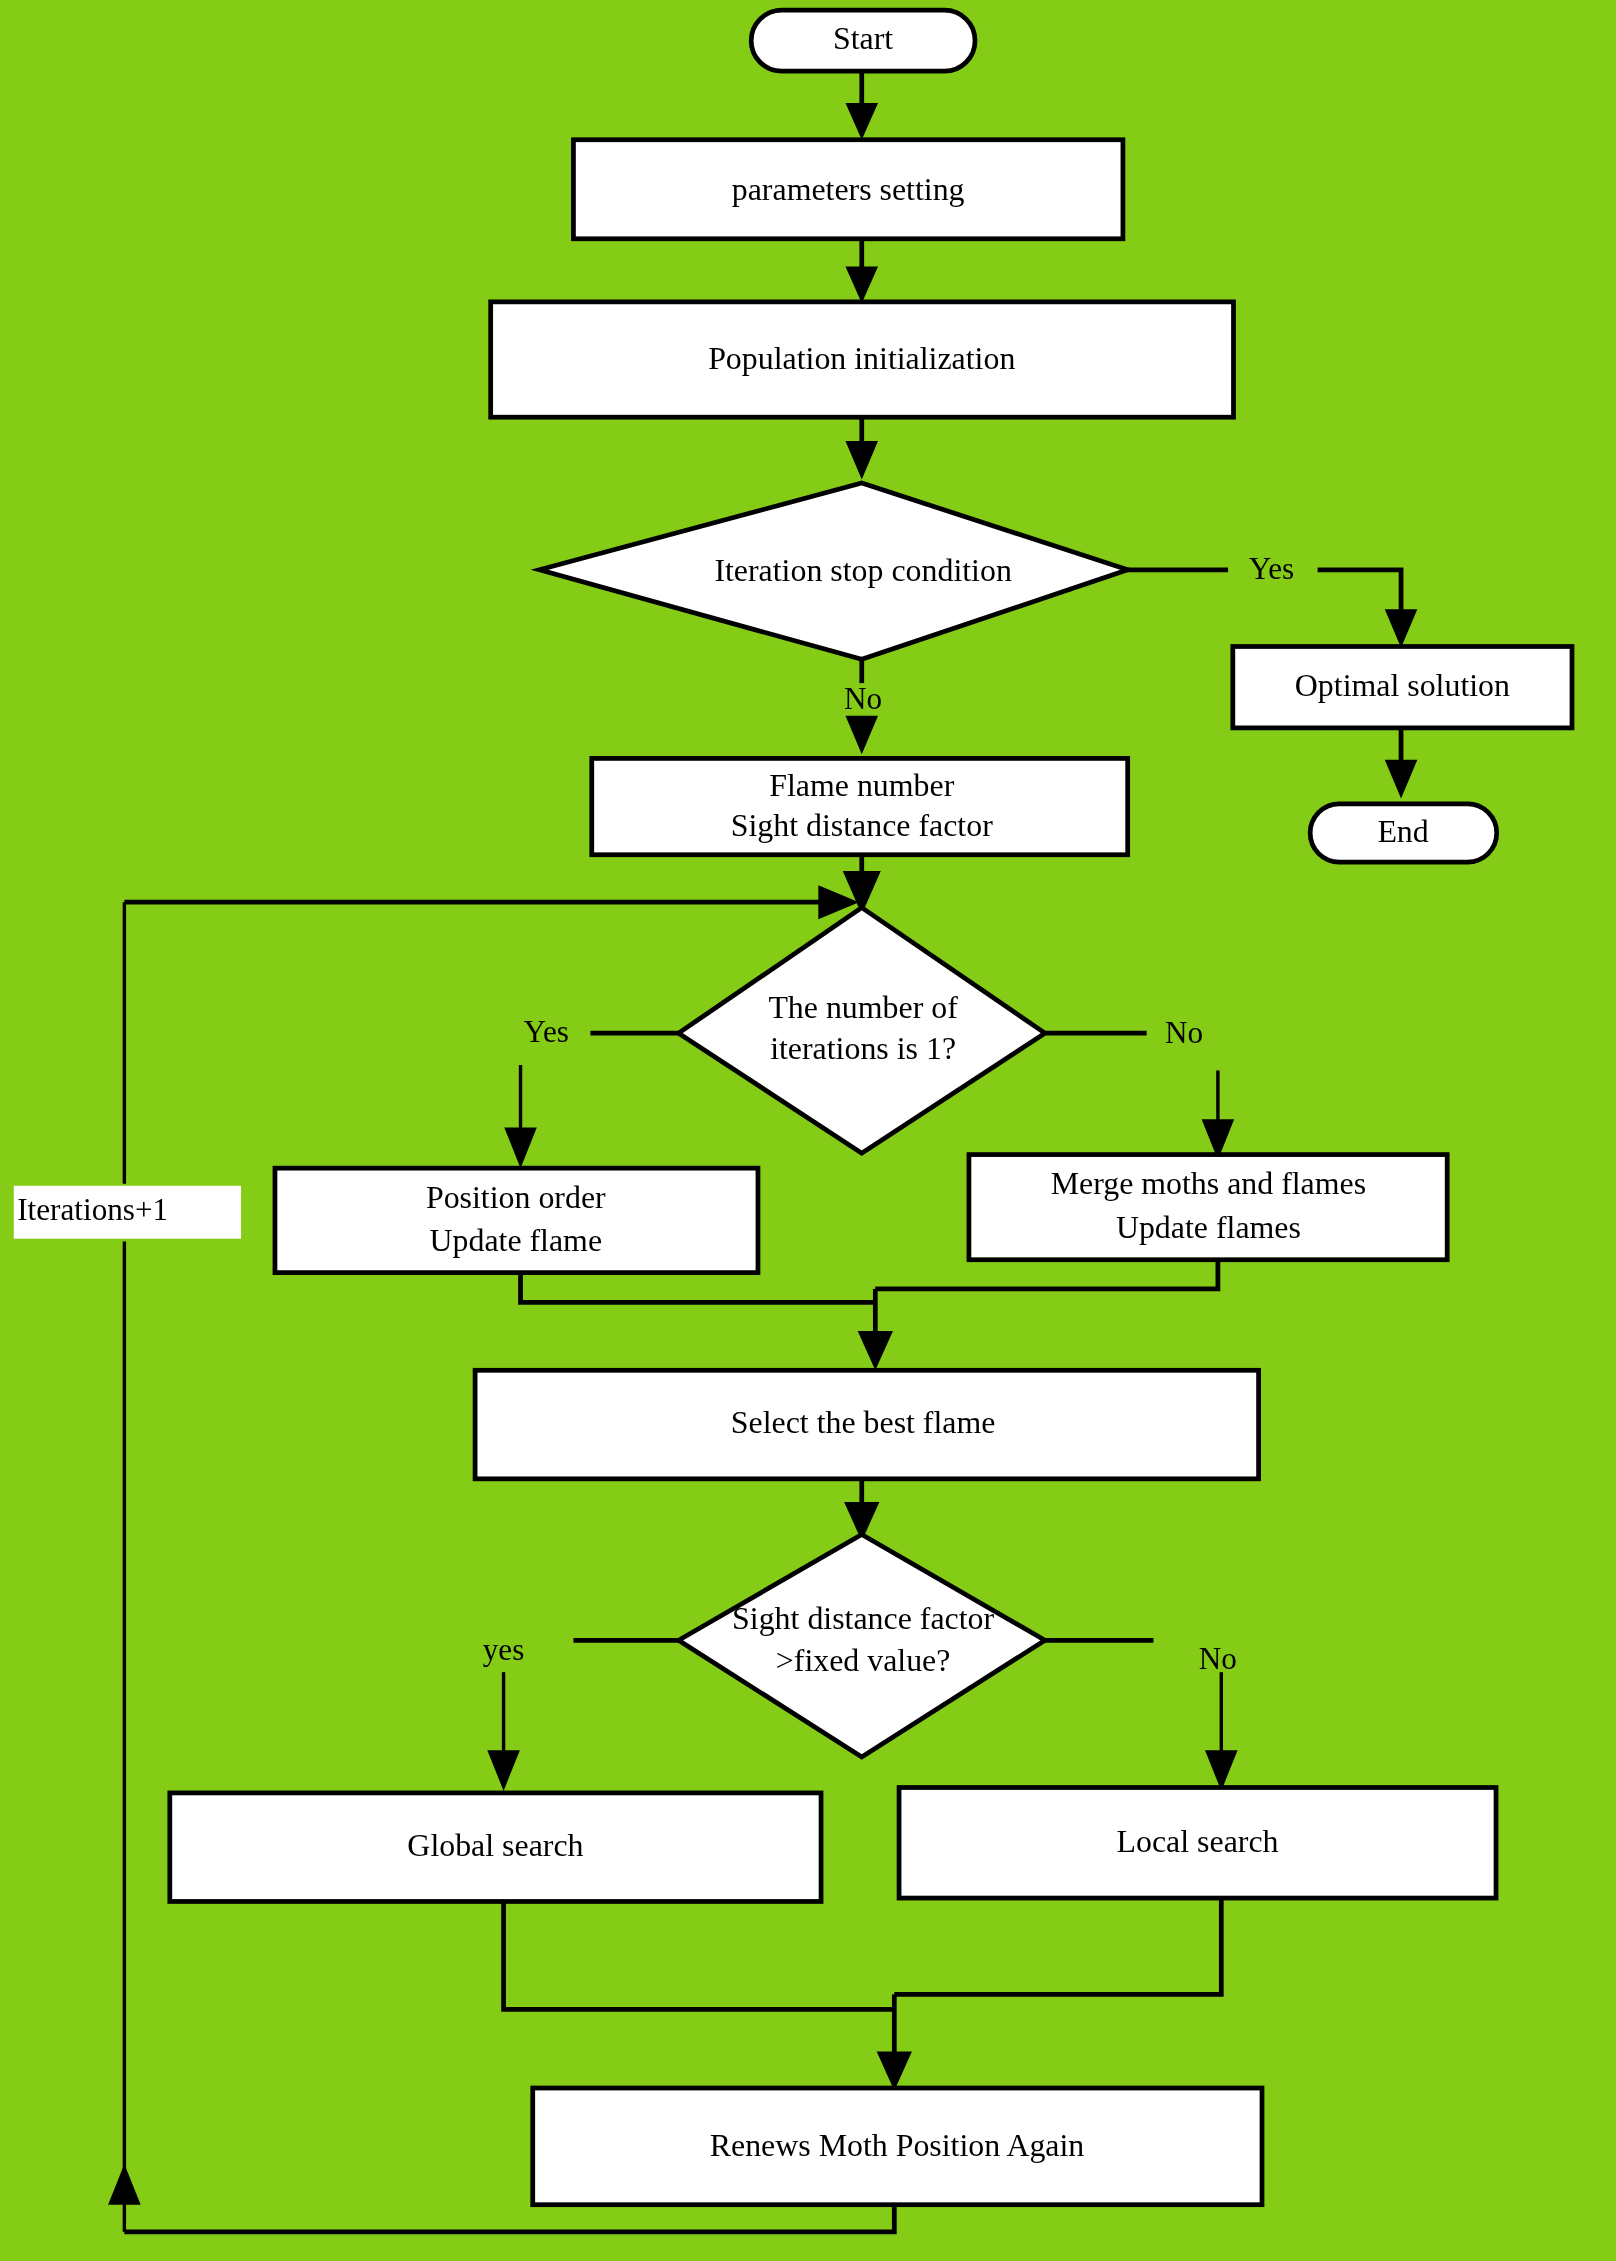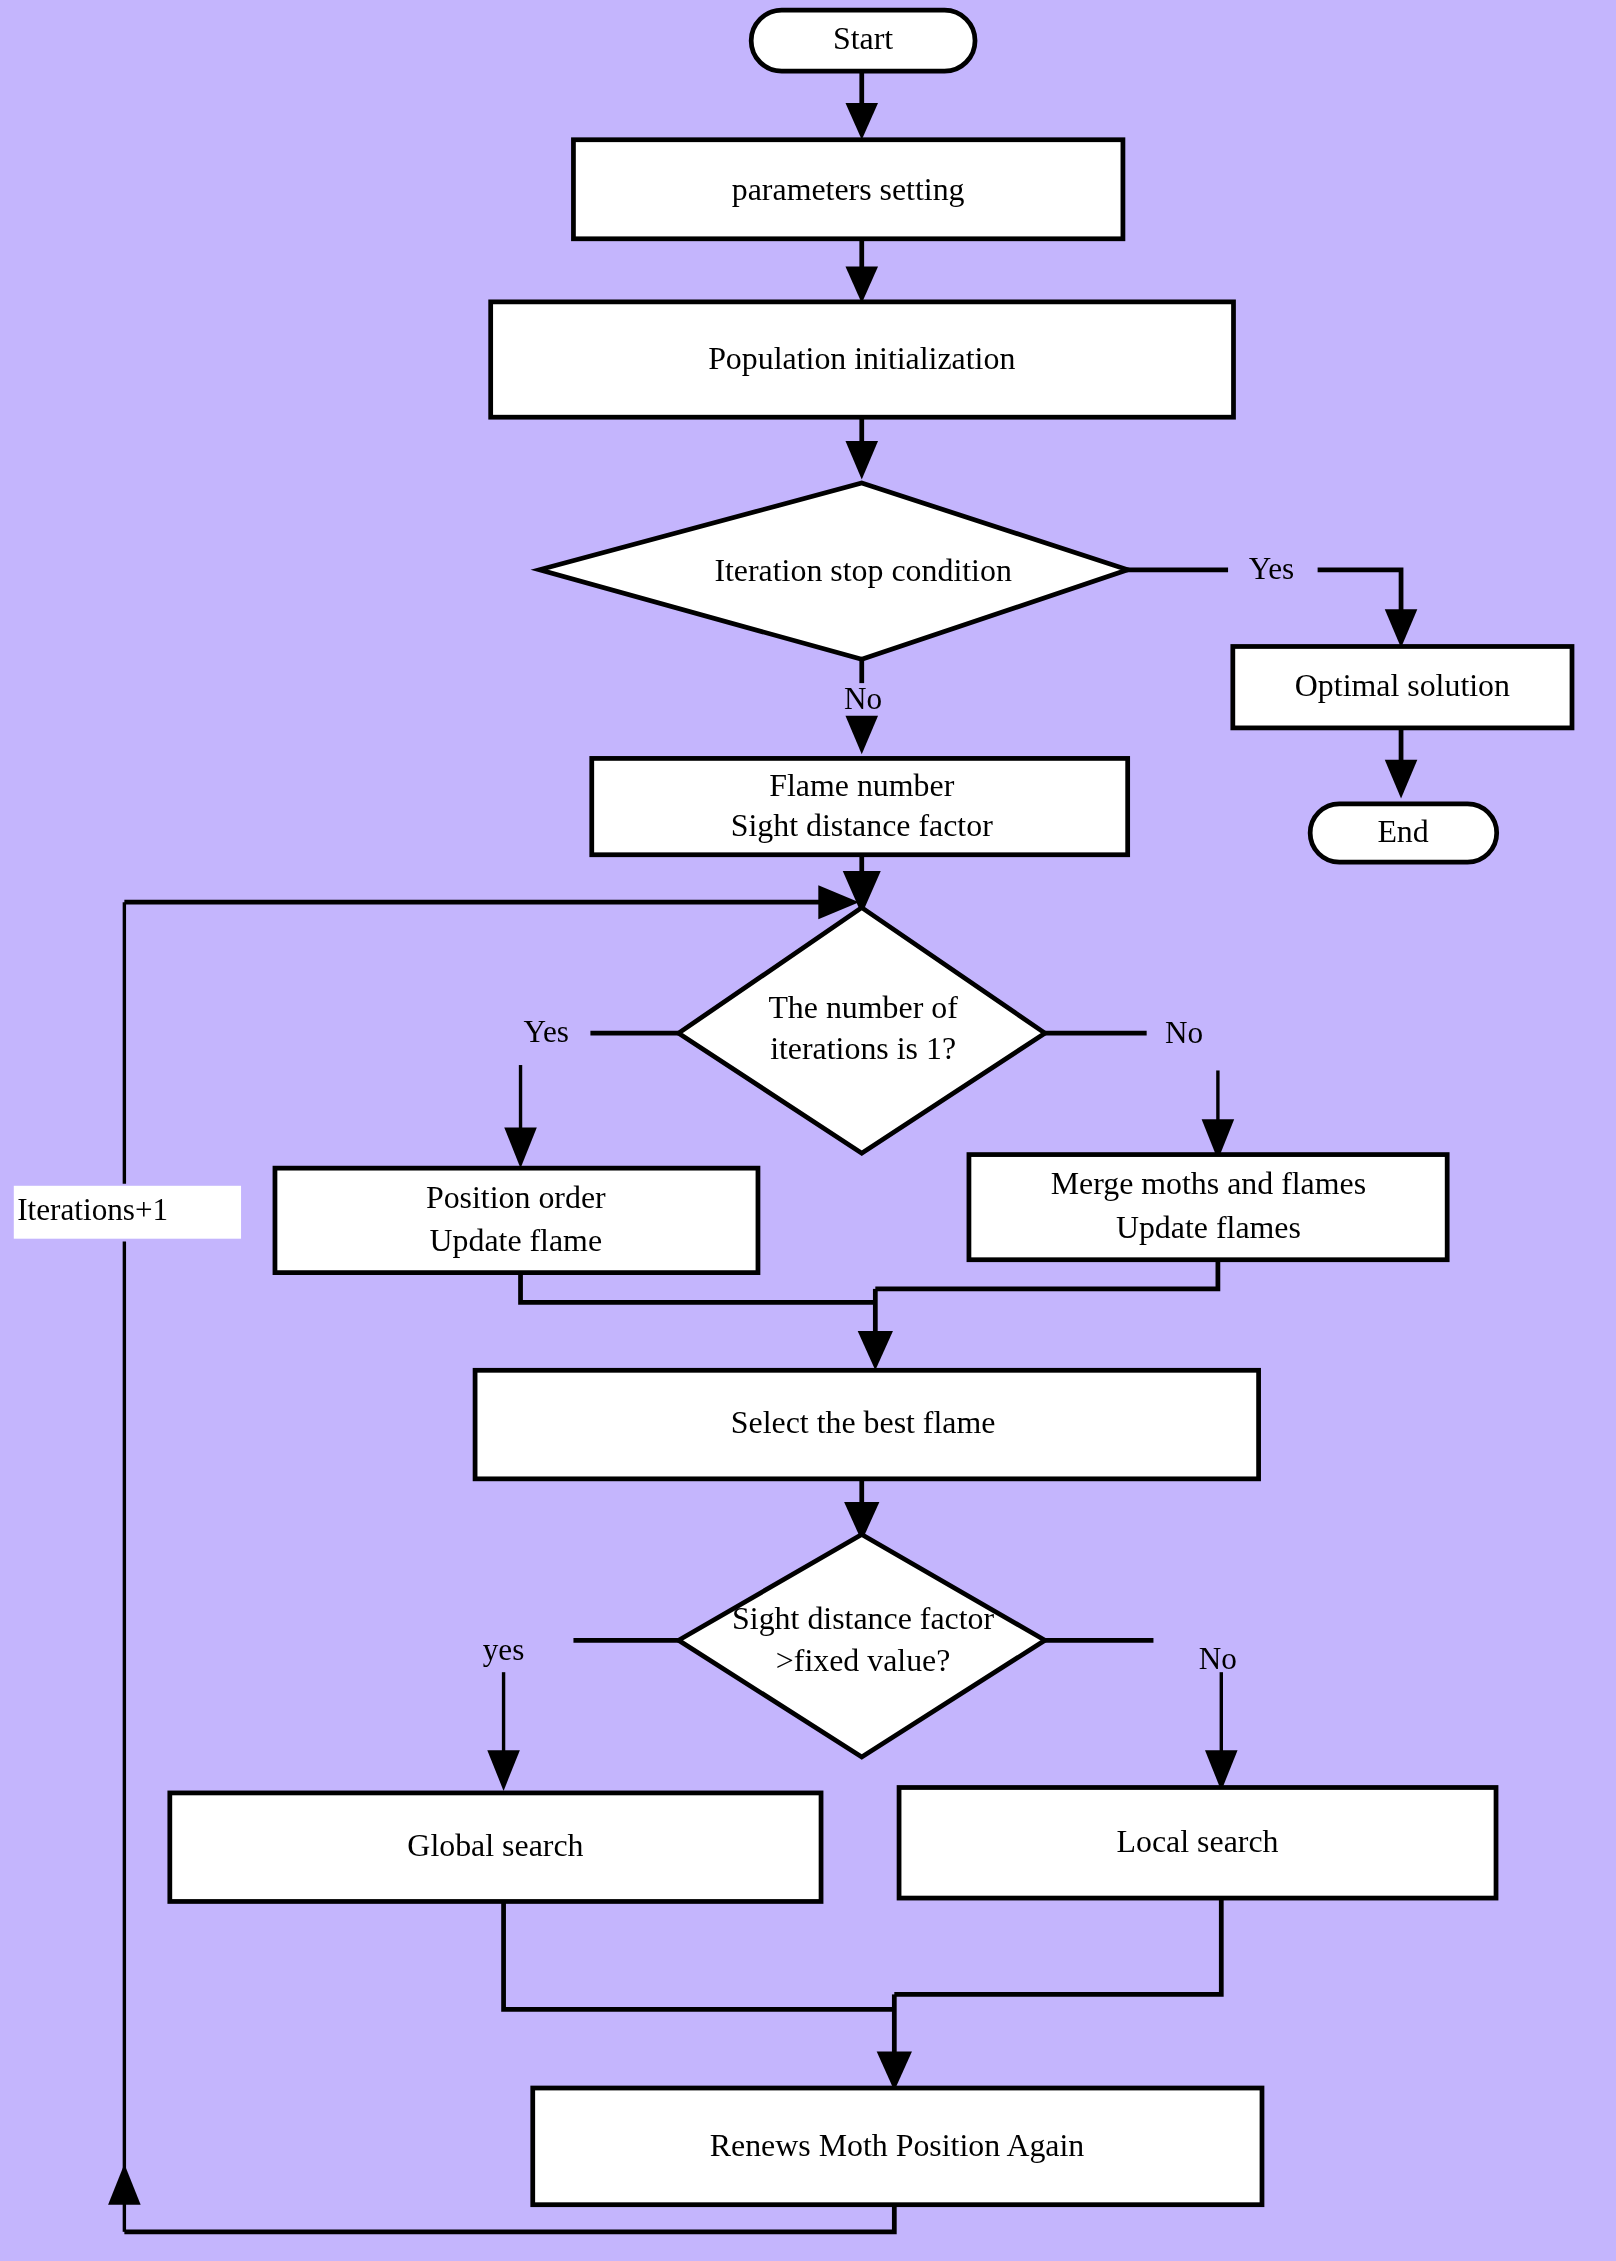--- a/index.html
+++ b/index.html
@@ -4,21 +4,21 @@
 <style>
   html, body {
     margin: 0;
     padding: 0;
     background: #ffffff;
   }
   #page {
     position: relative;
     width: 1617px;
     height: 2261px;
-    background: #c4b5fd;
+    background: #84cc16;
     overflow: hidden;
     font-family: "Liberation Serif", "DejaVu Serif", serif;
   }
   svg#flow {
     position: absolute;
     top: 0; left: 0;
     width: 1617px;
     height: 2261px;
   }
   .shape {

